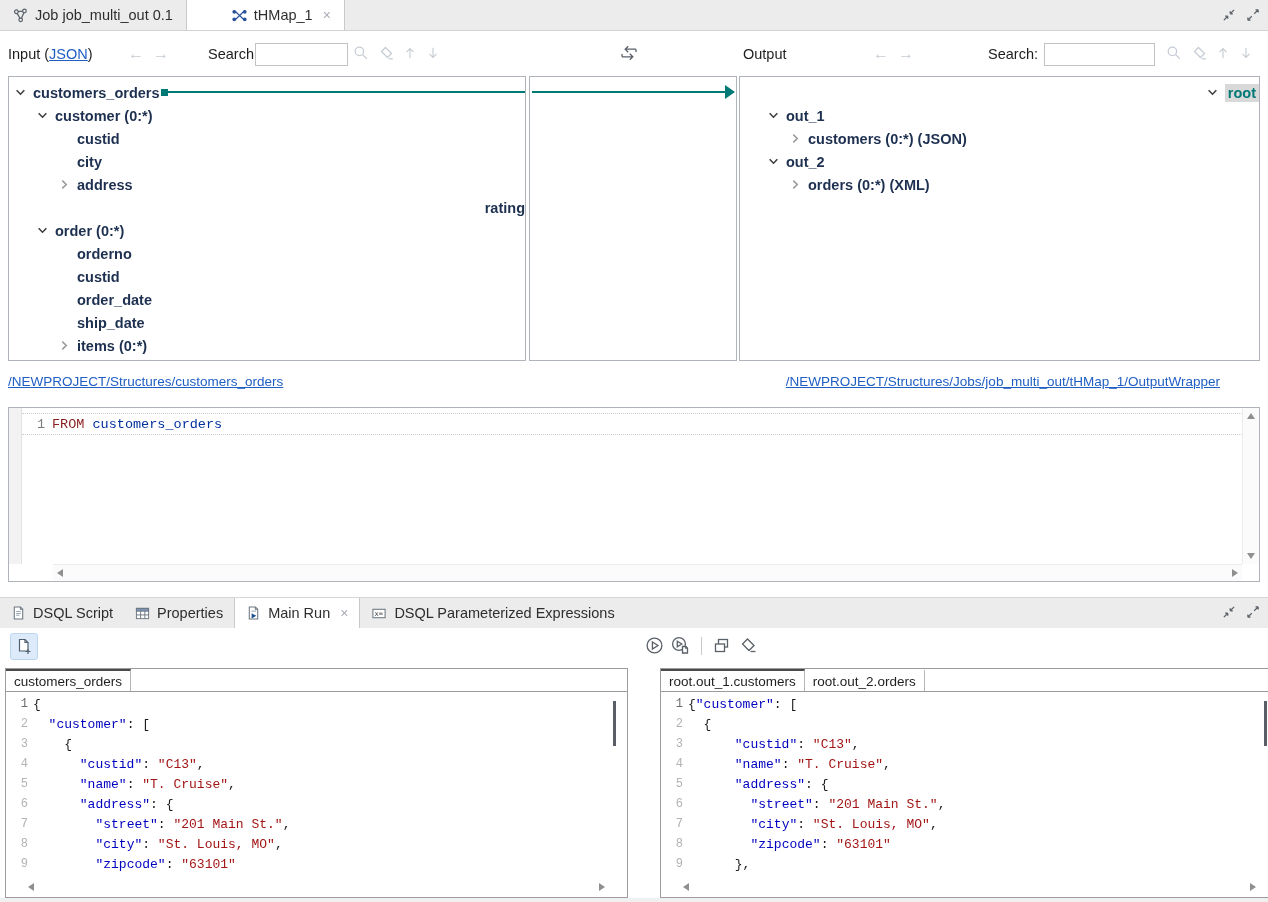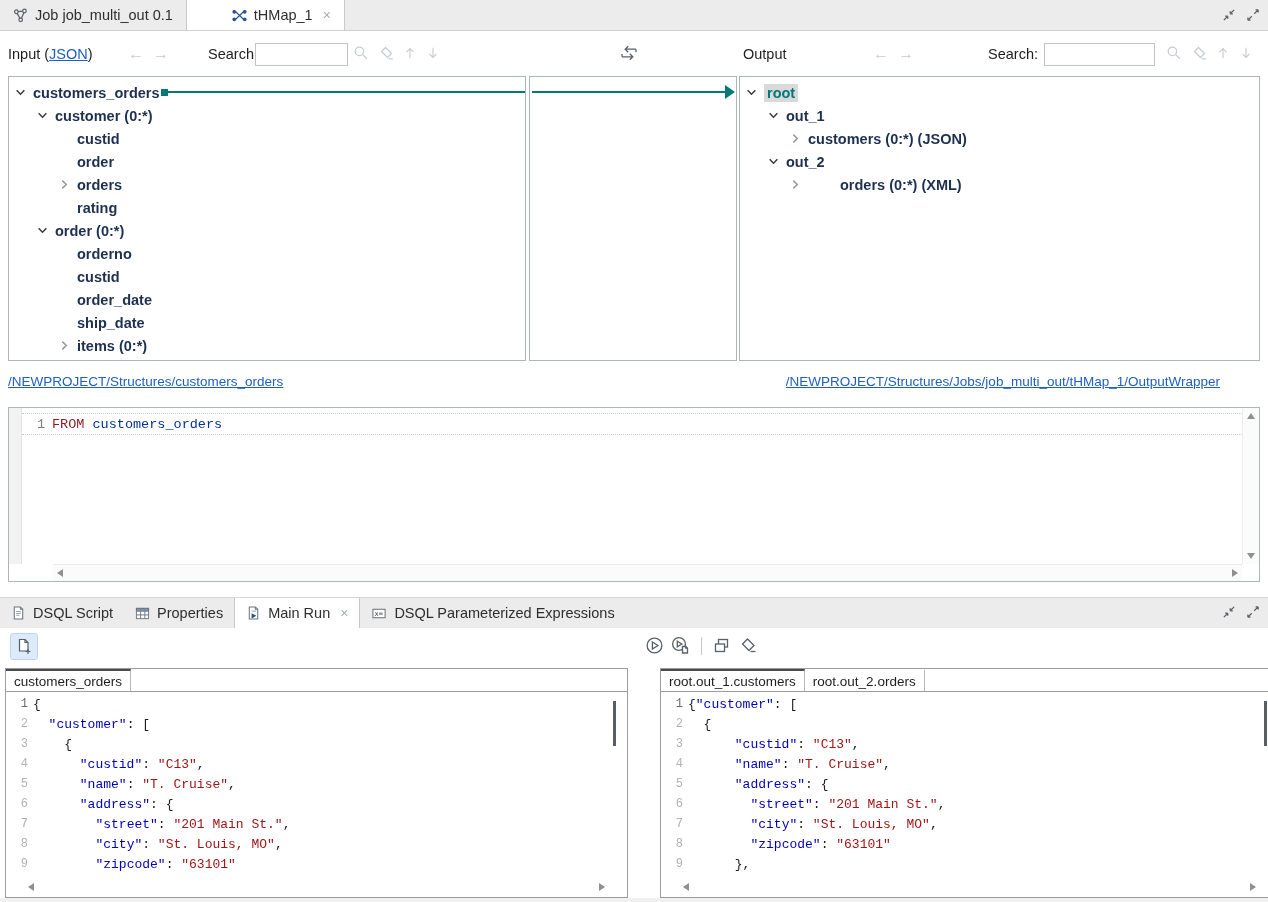--- a/index.html
+++ b/index.html
@@ -231,31 +231,31 @@
           </svg>
         </span>
         <span class="tree-label">customer (0:*)</span>
       </div>
       <div class="tree-row" style="padding-left: 50px;">
         <span class="chev empty"></span>
         <span class="tree-label">custid</span>
       </div>
       <div class="tree-row" style="padding-left: 50px;">
         <span class="chev empty"></span>
-        <span class="tree-label">order</span>
+        <span class="tree-label">city</span>
       </div>
       <div class="tree-row" style="padding-left: 50px;">
         <span class="chev">
           <svg width="11" height="11" viewBox="0 0 10 10" fill="none" stroke="#9a9a9a" stroke-width="1.4">
             <path d="M3 1.5 L6.6 5 L3 8.5"></path>
           </svg>
         </span>
-        <span class="tree-label">orders</span>
-      </div>
-      <div class="tree-row" style="padding-left: 50px;">
+        <span class="tree-label">address</span>
+      </div>
+      <div class="tree-row" style="padding-left: 50px; justify-content: flex-end;">
         <span class="chev empty"></span>
         <span class="tree-label">rating</span>
       </div>
       <div class="tree-row" style="padding-left: 28px;">
         <span class="chev">
           <svg width="11" height="11" viewBox="0 0 10 10" fill="none" stroke="#3c3c3c" stroke-width="1.4">
             <path d="M1.5 3 L5 6.6 L8.5 3"></path>
           </svg>
         </span>
         <span class="tree-label">order (0:*)</span>
@@ -285,21 +285,21 @@
         <span class="tree-label">items (0:*)</span>
       </div>
     </div>
 </div>
 <div class="tree-panel" id="middle-panel">
   <div class="map-arrow-line"></div>
   <div class="map-arrow-head"></div>
 </div>
 <div class="tree-panel" id="output-tree-panel">
   <div class="tree-rows" id="output-tree">
-      <div class="tree-row" style="padding-left: 6px;">
+      <div class="tree-row" style="padding-left: 6px; justify-content: flex-end;">
         <span class="chev">
           <svg width="11" height="11" viewBox="0 0 10 10" fill="none" stroke="#3c3c3c" stroke-width="1.4">
             <path d="M1.5 3 L5 6.6 L8.5 3"></path>
           </svg>
         </span>
         <span class="tree-label selected">root</span>
       </div>
       <div class="tree-row" style="padding-left: 28px;">
         <span class="chev">
           <svg width="11" height="11" viewBox="0 0 10 10" fill="none" stroke="#3c3c3c" stroke-width="1.4">
@@ -317,21 +317,21 @@
         <span class="tree-label">customers (0:*) (JSON)</span>
       </div>
       <div class="tree-row" style="padding-left: 28px;">
         <span class="chev">
           <svg width="11" height="11" viewBox="0 0 10 10" fill="none" stroke="#3c3c3c" stroke-width="1.4">
             <path d="M1.5 3 L5 6.6 L8.5 3"></path>
           </svg>
         </span>
         <span class="tree-label">out_2</span>
       </div>
-      <div class="tree-row" style="padding-left: 50px; gap: 32px;">
+      <div class="tree-row" style="padding-left: 50px;">
         <span class="chev">
           <svg width="11" height="11" viewBox="0 0 10 10" fill="none" stroke="#9a9a9a" stroke-width="1.4">
             <path d="M3 1.5 L6.6 5 L3 8.5"></path>
           </svg>
         </span>
         <span class="tree-label">orders (0:*) (XML)</span>
       </div>
     </div>
 </div>
 

